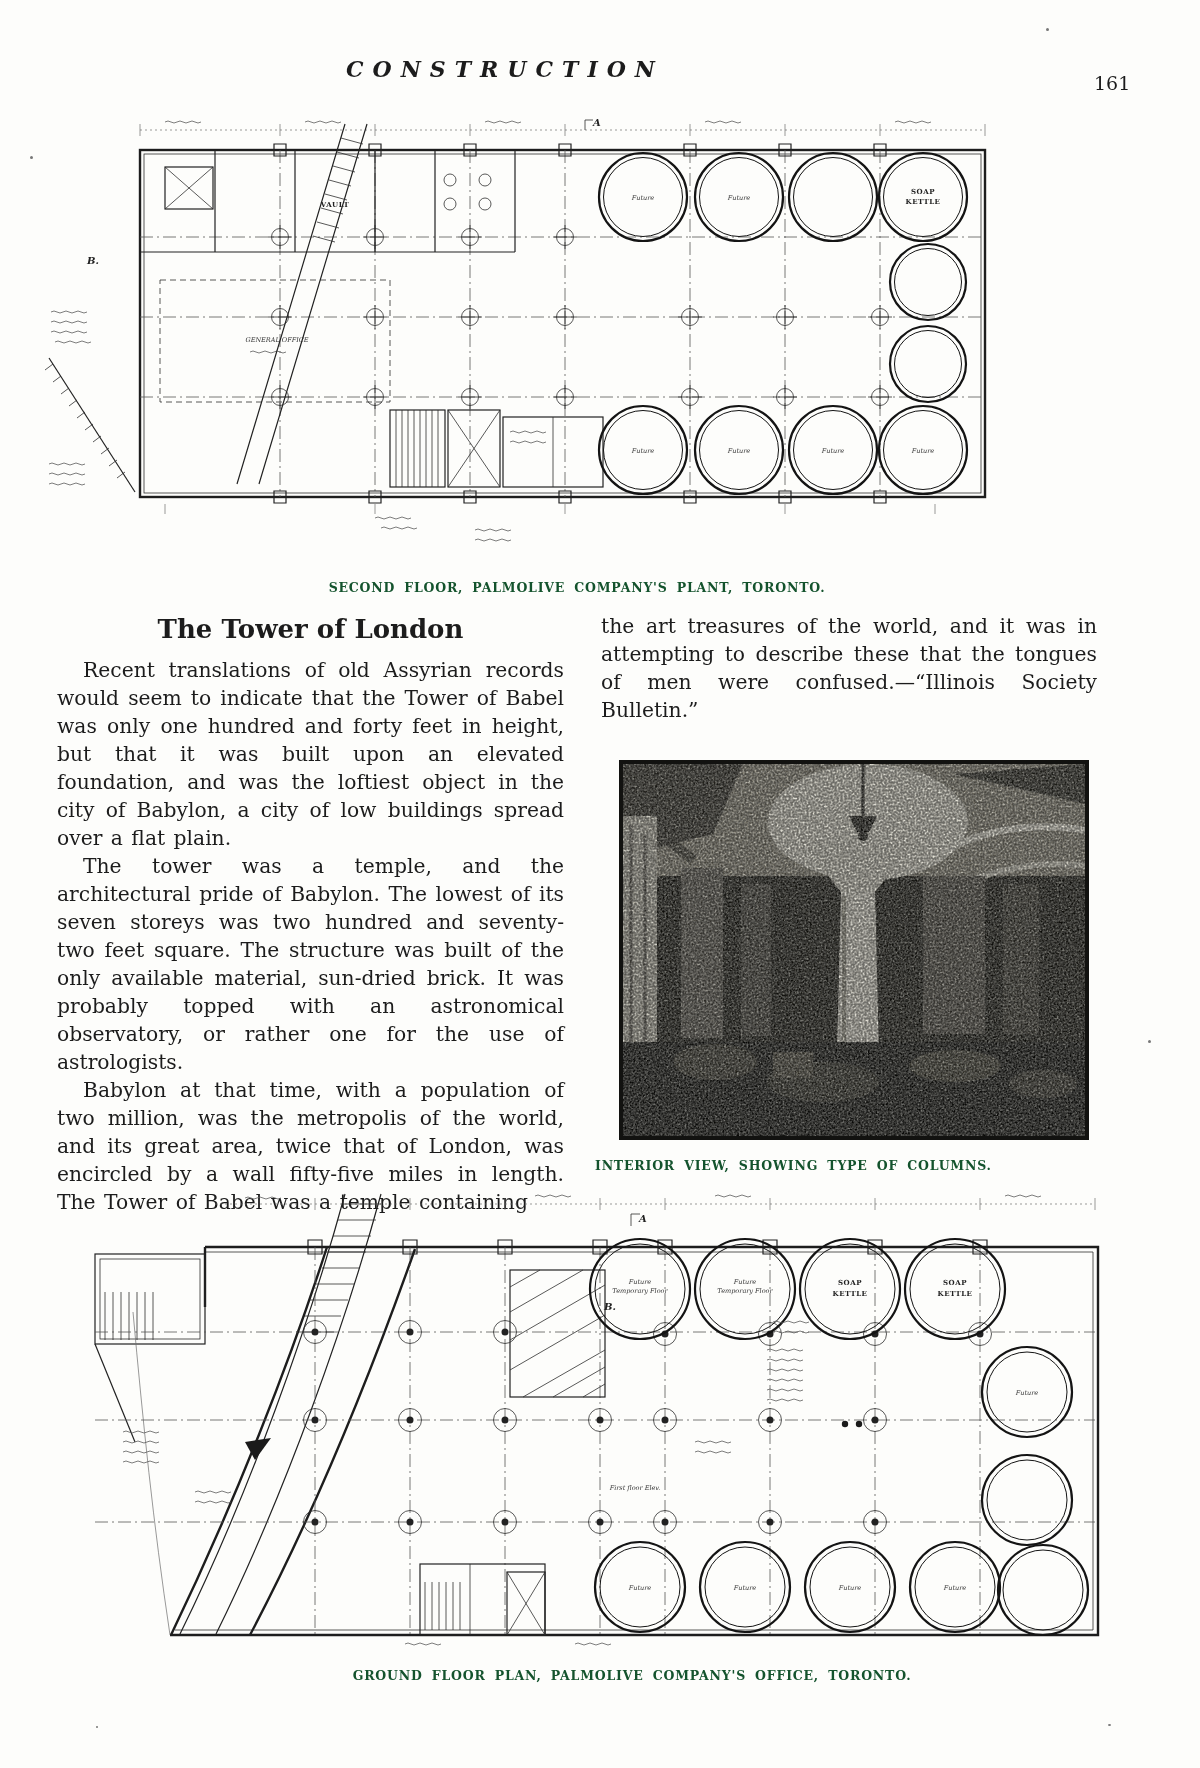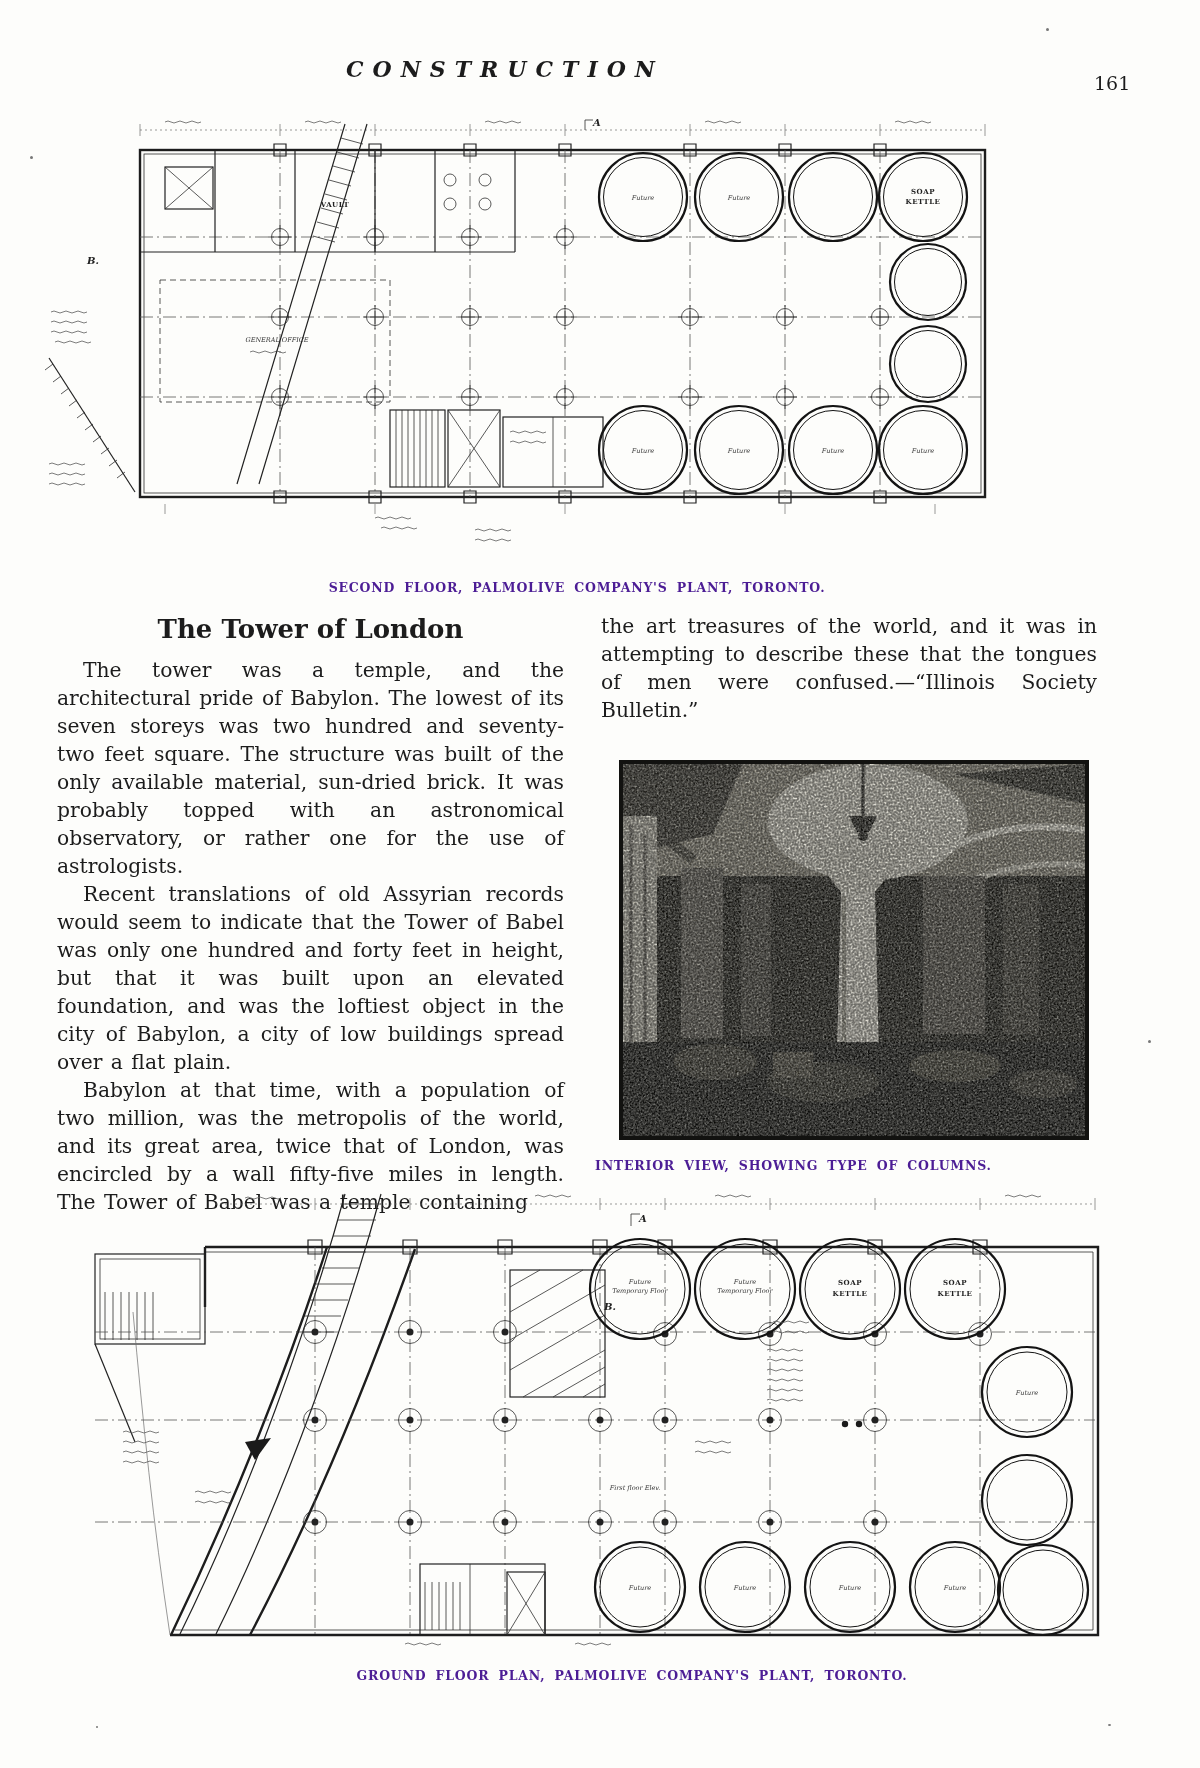--- a/index.html
+++ b/index.html
@@ -12,21 +12,21 @@
   
   .journal-title{
     top:56px;left:505px;transform:translateX(-50%);
     font-style:italic;font-weight:700;font-size:22px;letter-spacing:9px;
     white-space:nowrap;
   }
   .page-number{top:72px;left:1094px;font-size:19px;}
   
   .fig-caption{
     font-weight:700;font-size:12.5px;letter-spacing:.8px;word-spacing:4px;
-    white-space:nowrap;transform:translateX(-50%);color:#4c1d95;
+    white-space:nowrap;transform:translateX(-50%);color:#14532d;
   }
   
   .article{top:612px;left:57px;width:1040px;display:flex;gap:37px;}
   .col-left{width:507px;}
   .col-right{width:496px;}
   .article-title{
     text-align:center;font-weight:700;font-size:26px;margin:2px 0 12px 0;
   }
   .article p{
     margin:0;font-size:20.3px;line-height:28px;text-align:justify;
@@ -191,22 +191,22 @@
     <text class="lblB" x="48" y="152">B.</text>
   </g>
   <path class="dim" d="M120 392v10M330 392v10M520 392v10M740 392v10M890 392v10"></path>
 </svg>
 
 <div class="abs fig-caption" style="top:580px;left:577px;">SECOND FLOOR, PALMOLIVE COMPANY'S PLANT, TORONTO.</div>
 
 <div class="abs article">
   <div class="col-left">
     <div class="article-title">The Tower of London</div>
+    <p class="ind">Recent translations of old Assyrian records would seem to indicate that the Tower of Babel was only one hundred and forty feet in height, but that it was built upon an elevated foundation, and was the loftiest object in the city of Babylon, a city of low buildings spread over a flat plain.</p>
     <p class="ind">The tower was a temple, and the architectural pride of Babylon.  The lowest of its seven storeys was two hundred and seventy-two feet square.  The structure was built of the only available material, sun-dried brick.  It was probably topped with an astronomical observatory, or rather one for the use of astrologists.</p>
-    <p class="ind">Recent translations of old Assyrian records would seem to indicate that the Tower of Babel was only one hundred and forty feet in height, but that it was built upon an elevated foundation, and was the loftiest object in the city of Babylon, a city of low buildings spread over a flat plain.</p>
     <p class="ind">Babylon at that time, with a population of two million, was the metropolis of the world, and its great area, twice that of London, was encircled by a wall fifty-five miles in length. The Tower of Babel was a temple containing</p>
   </div>
   <div class="col-right">
     <p style="">the art treasures of the world, and it was in attempting to describe these that the tongues of men were confused.—“Illinois Society Bulletin.”</p>
 
     <div class="photo-frame">
       <svg width="462" height="372" viewBox="0 0 462 372">
         <defs>
           <filter id="phW" x="0" y="0" width="100%" height="100%">
             <feTurbulence type="fractalNoise" baseFrequency="0.55" numOctaves="2" seed="7"></feTurbulence>
@@ -396,19 +396,19 @@
     <use href="#sq2" x="330" y="452"></use>
       <use href="#sq2" x="500" y="452"></use>
     <use href="#sq2" x="620" y="250"></use>
       <use href="#sq2" x="620" y="260"></use>
     <text class="lbl" x="560" y="298">First floor Elev.</text>
     <circle cx="770" cy="232" r="3.2" fill="#1a1a1a"></circle>
       <circle cx="784" cy="232" r="3.2" fill="#1a1a1a"></circle>
   </g>
 </svg>
 
-<div class="abs fig-caption" style="top:1668px;left:632px;">GROUND FLOOR PLAN, PALMOLIVE COMPANY'S PLANT, TORONTO.</div>
+<div class="abs fig-caption" style="top:1668px;left:632px;">GROUND FLOOR PLAN, PALMOLIVE COMPANY'S OFFICE, TORONTO.</div>
 
 <div class="speck abs" style="top:28px;left:1046px;width:3px;height:3px;"></div>
 <div class="speck abs" style="top:156px;left:30px;width:3px;height:3px;"></div>
 <div class="speck abs" style="top:1040px;left:1148px;width:3px;height:3px;"></div>
 <div class="speck abs" style="top:1726px;left:96px;width:2px;height:2px;"></div>
 <div class="speck abs" style="top:1724px;left:1108px;width:3px;height:2px;"></div>
 
 </body></html>

